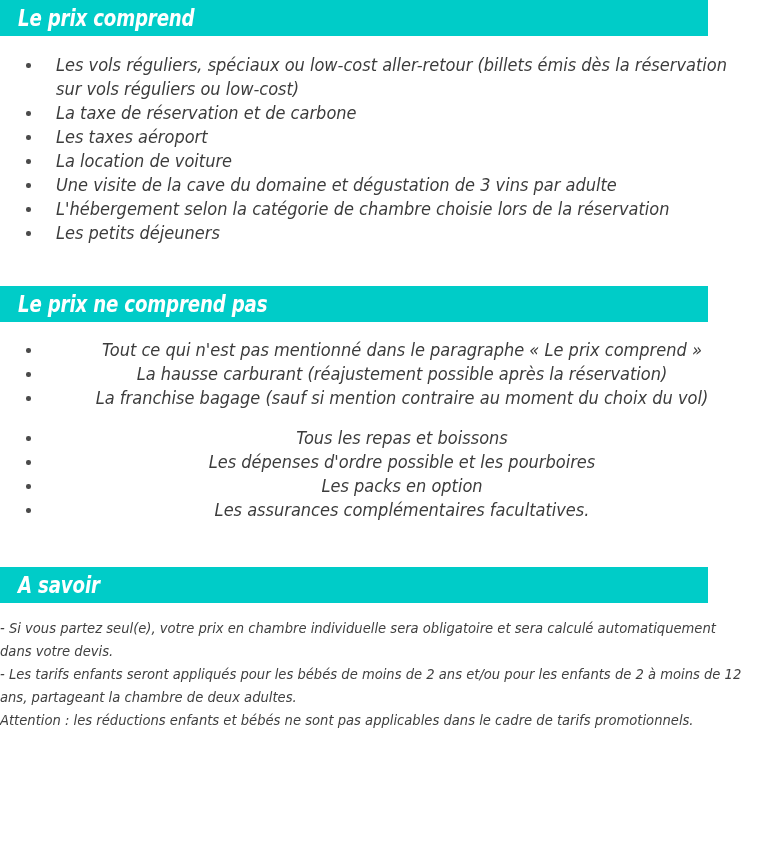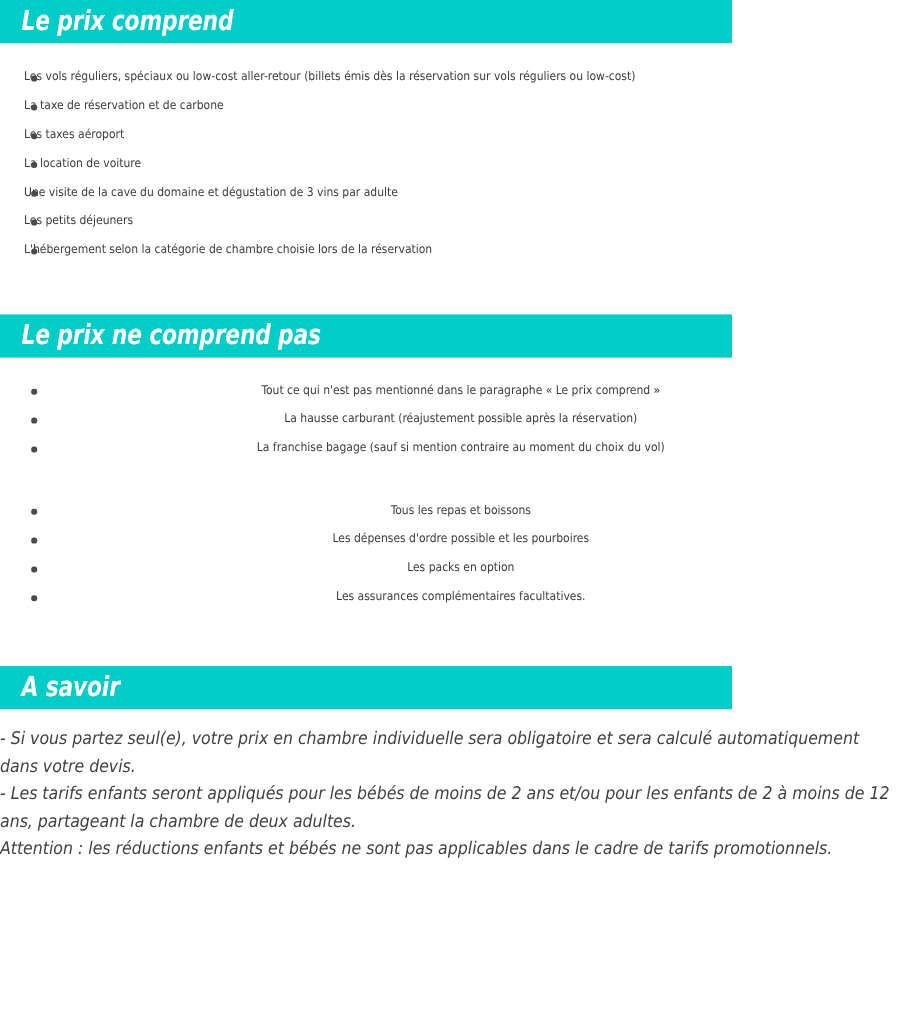--- a/index.html
+++ b/index.html
@@ -17,21 +17,21 @@
 
   .page {
     position: relative;
     width: 758px;
     height: 851px;
     background: #ffffff;
   }
 
   
   .section-bar {
-    width: 610px;
+    width: 708px;
     background: #00ccc8;
     height: 36px;
     display: flex;
     align-items: center;
     box-sizing: border-box;
     padding: 0 0 0 18px;
   }
   .section-bar .bar-title {
     color: #ffffff;
     font-family: "Liberation Sans Narrow", "DejaVu Sans Condensed", "Liberation Sans", sans-serif;
@@ -46,40 +46,41 @@
   }
 
   
   .bullet-list {
     list-style: none;
     margin: 0;
     padding: 0;
   }
   .bullet-item {
     position: relative;
-    font-size: 10px;
+    font-style: italic;
+    font-size: 18px;
     line-height: 24px;
     color: #3c3c3c;
-    padding-left: 20px;
+    padding-left: 56px;
     padding-right: 10px;
     margin: 0;
     font-family: "Liberation Sans Narrow", "DejaVu Sans Condensed", "Liberation Sans", sans-serif;
   }
   .bullet-item::before {
     content: "";
     position: absolute;
     left: 26px;
     top: 10px;
     width: 4.5px;
     height: 4.5px;
     border-radius: 50%;
     background: #4a4a4a;
   }
   .bullet-item.grouped-start {
-    margin-top: 28px;
+    margin-top: 16px;
   }
 
   .list-block-1 { padding-top: 17px; }
   .list-block-2 { padding-top: 16px; text-align: center; }
 
   
   .note-block {
     padding-top: 13px;
     padding-right: 10px;
   }
@@ -103,22 +104,22 @@
   <div class="section-bar">
     <span class="bar-title">Le prix comprend</span>
   </div>
 
   <ul class="bullet-list list-block-1">
     <li class="bullet-item">Les vols réguliers, spéciaux ou low-cost aller-retour (billets émis dès la réservation sur vols réguliers ou low-cost)</li>
     <li class="bullet-item">La taxe de réservation et de carbone</li>
     <li class="bullet-item">Les taxes aéroport</li>
     <li class="bullet-item">La location de voiture</li>
     <li class="bullet-item">Une visite de la cave du domaine et dégustation de 3 vins par adulte</li>
+    <li class="bullet-item">L'hébergement selon la catégorie de chambre choisie lors de la réservation</li>
     <li class="bullet-item">Les petits déjeuners</li>
-    <li class="bullet-item">L'hébergement selon la catégorie de chambre choisie lors de la réservation</li>
   </ul>
 
   <div class="spacer-after-list-1"></div>
 
   <div class="section-bar">
     <span class="bar-title">Le prix ne comprend pas</span>
   </div>
 
   <ul class="bullet-list list-block-2">
     <li class="bullet-item">Tout ce qui n'est pas mentionné dans le paragraphe « Le prix comprend »</li>

